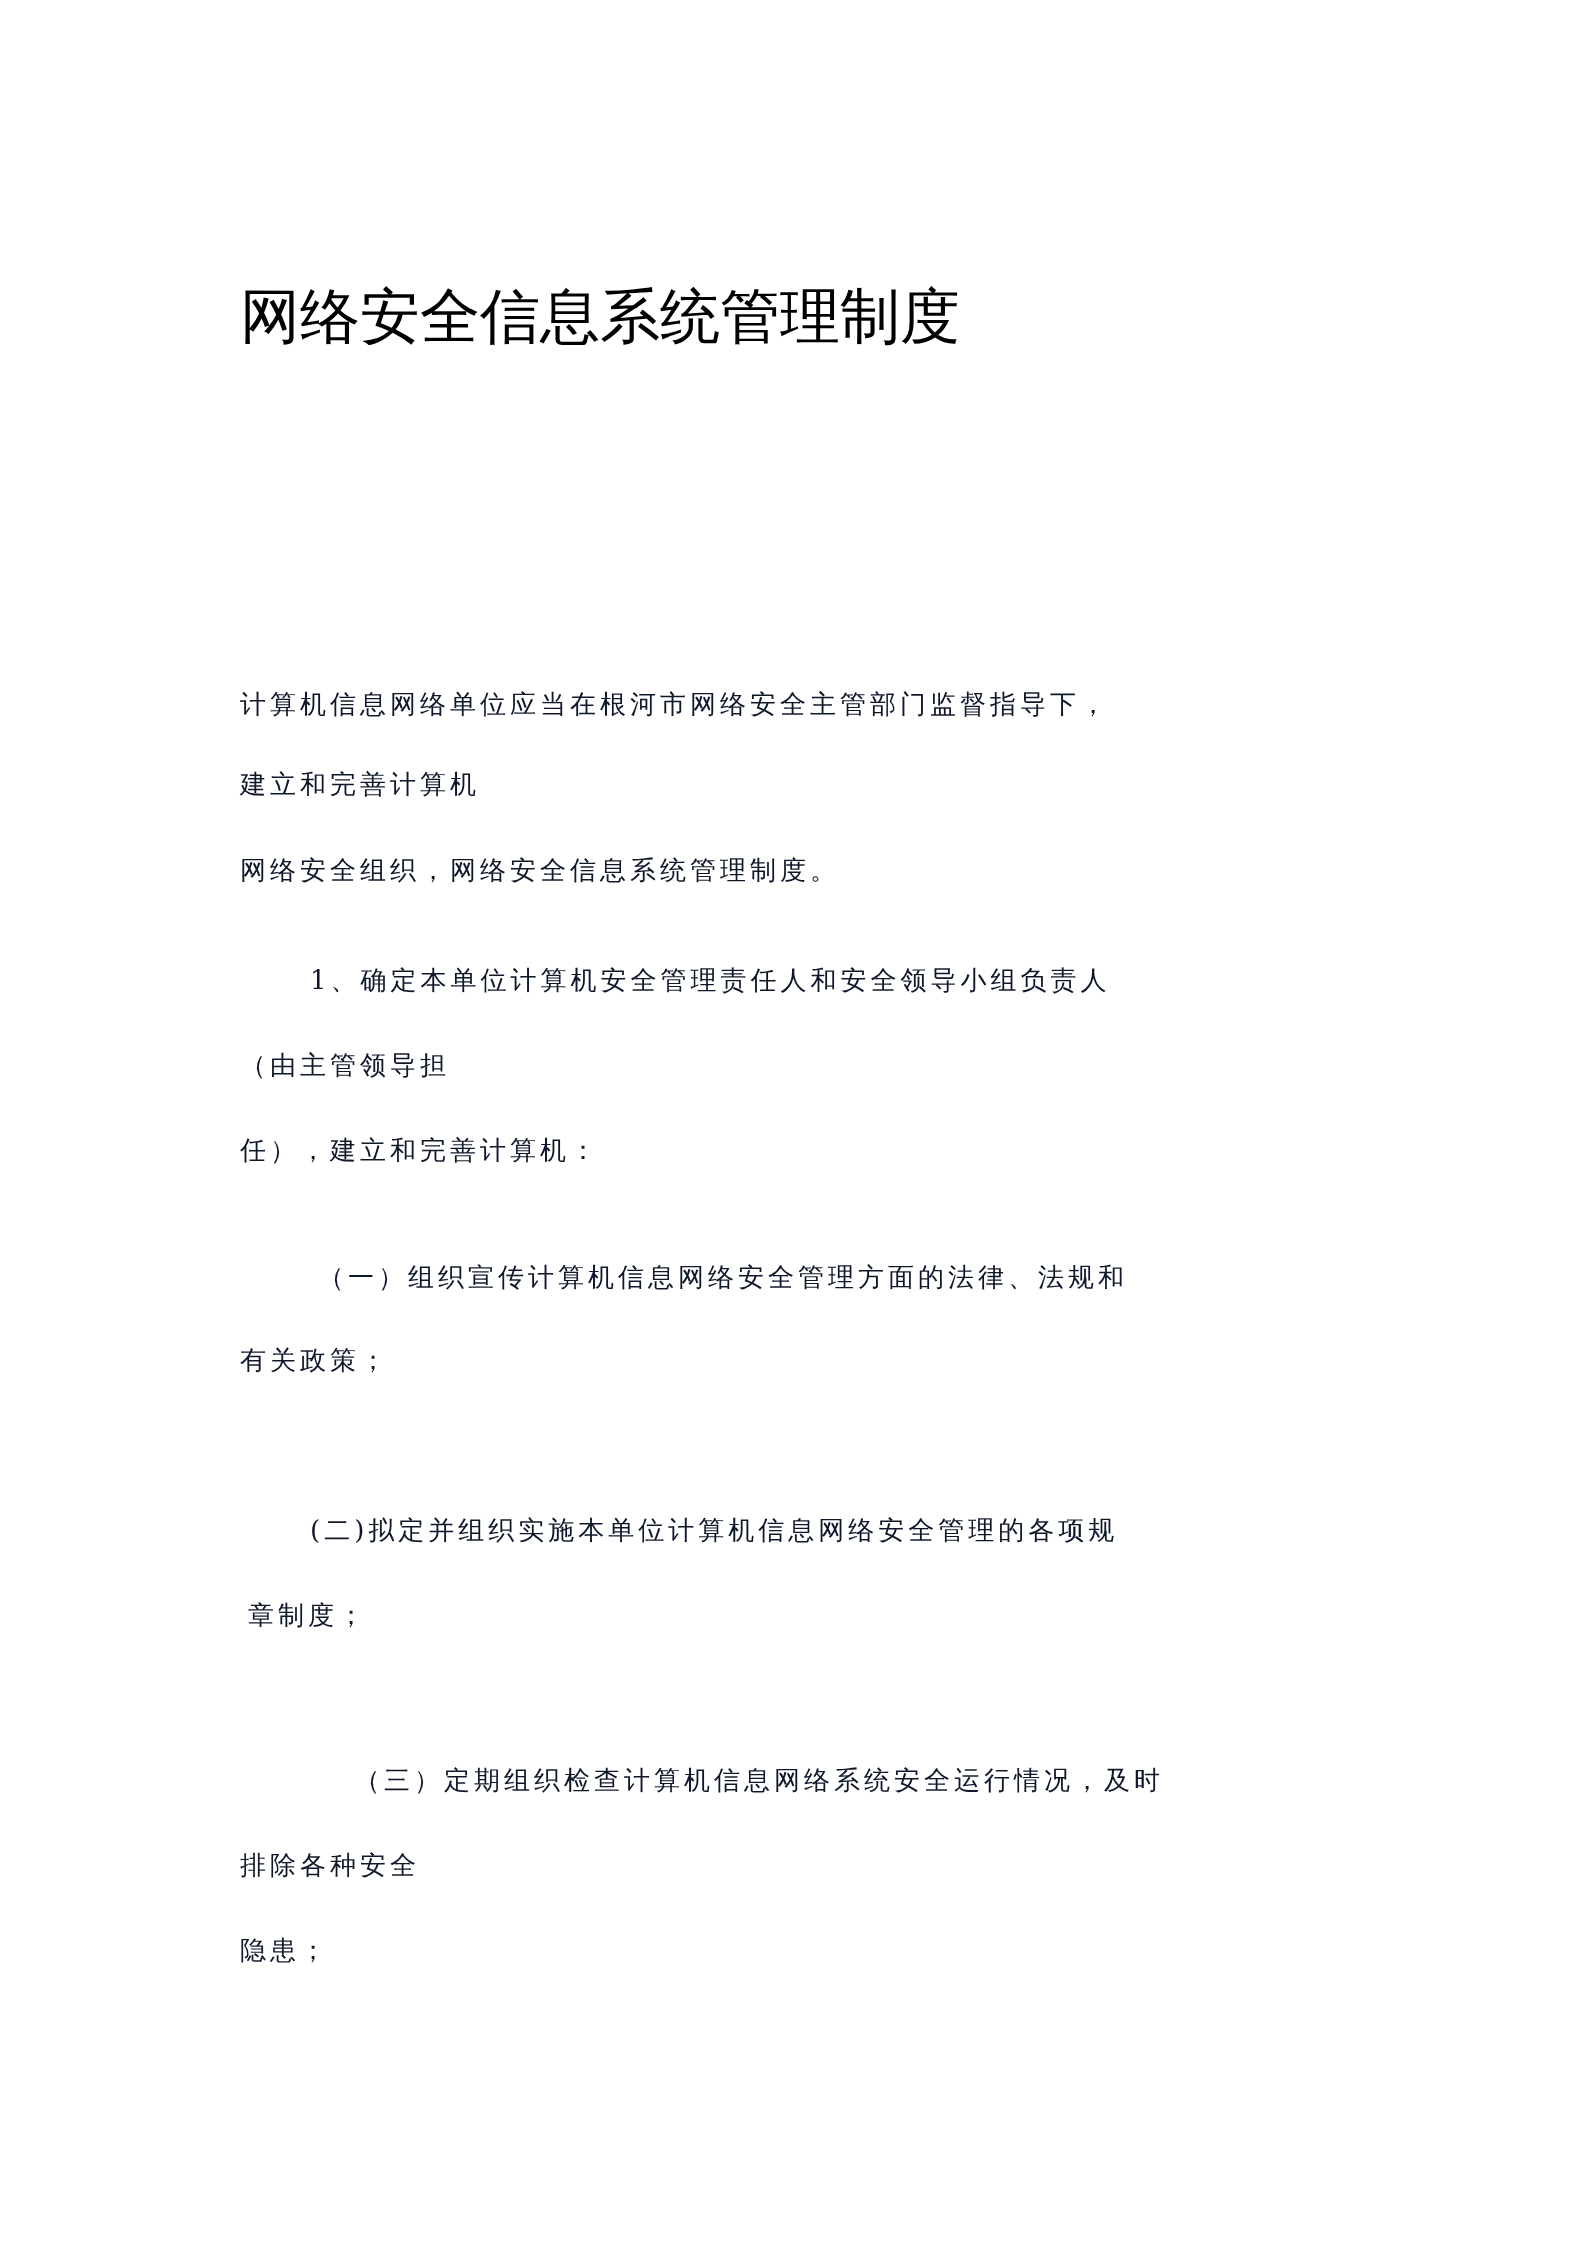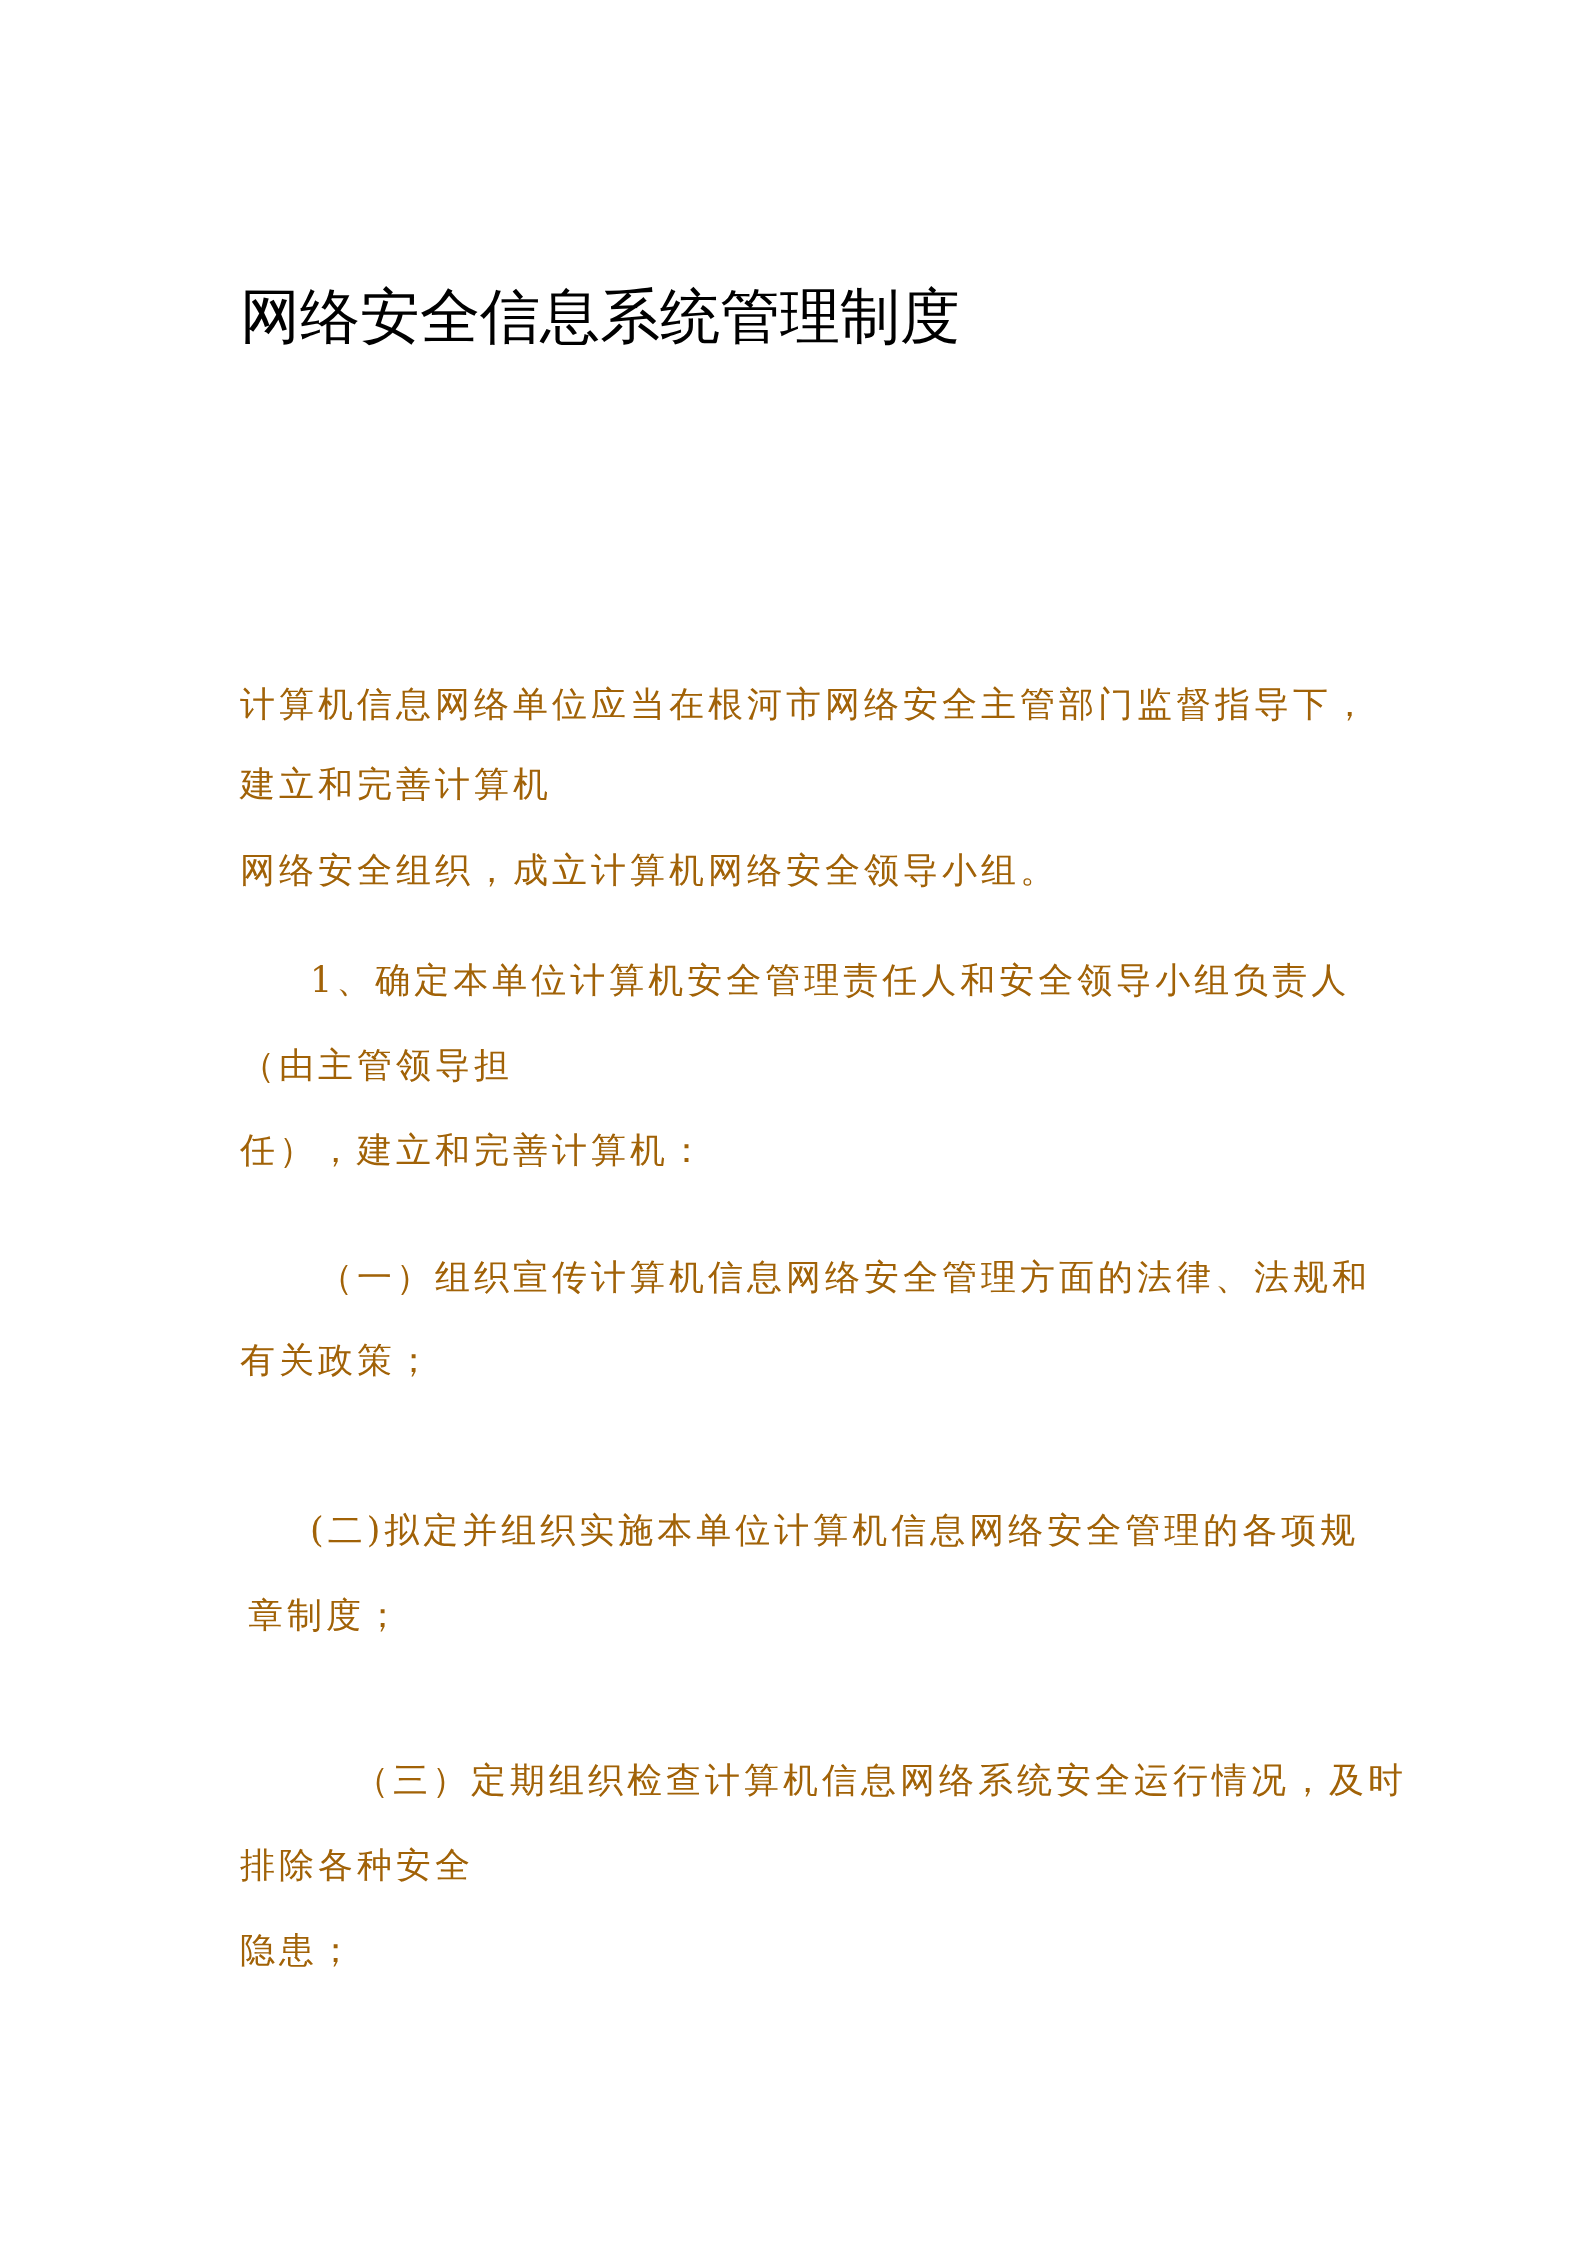--- a/index.html
+++ b/index.html
@@ -29,39 +29,39 @@
       font-size: 60px;
       line-height: 76px;
       letter-spacing: 0px;
       white-space: nowrap;
       color: #000;
     }
     .line {
       position: absolute;
       left: 240px;
       font-family: "DejaVu Serif", "Liberation Serif", serif;
-      font-size: 35px;
+      font-size: 26px;
       line-height: 44px;
       white-space: nowrap;
       letter-spacing: 4px;
-      color: #a16207;
+      color: #0f172a;
     }
     .indent-1 { left: 310px; }
     .indent-3 { left: 318px; }
   </style>
 </head>
 <body>
 
 <div class="page">
 
   <div class="title">网络安全信息系统管理制度</div>
 
   <div class="line" style="top:682px;">计算机信息网络单位应当在根河市网络安全主管部门监督指导下，</div>
   <div class="line" style="top:762px;">建立和完善计算机</div>
-  <div class="line" style="top:848px;">网络安全组织，成立计算机网络安全领导小组。</div>
+  <div class="line" style="top:848px;">网络安全组织，网络安全信息系统管理制度。</div>
 
   <div class="line indent-1" style="top:958px;">1、确定本单位计算机安全管理责任人和安全领导小组负责人</div>
   <div class="line" style="top:1043px;">（由主管领导担</div>
   <div class="line" style="top:1128px;">任），建立和完善计算机：</div>
 
   <div class="line indent-3" style="top:1255px;text-align:right;">（一）组织宣传计算机信息网络安全管理方面的法律、法规和</div>
   <div class="line" style="top:1338px;">有关政策；</div>
 
   <div class="line indent-1" style="top:1508px;">(二)拟定并组织实施本单位计算机信息网络安全管理的各项规</div>
   <div class="line" style="top:1593px;margin-left:8px;">章制度；</div>

